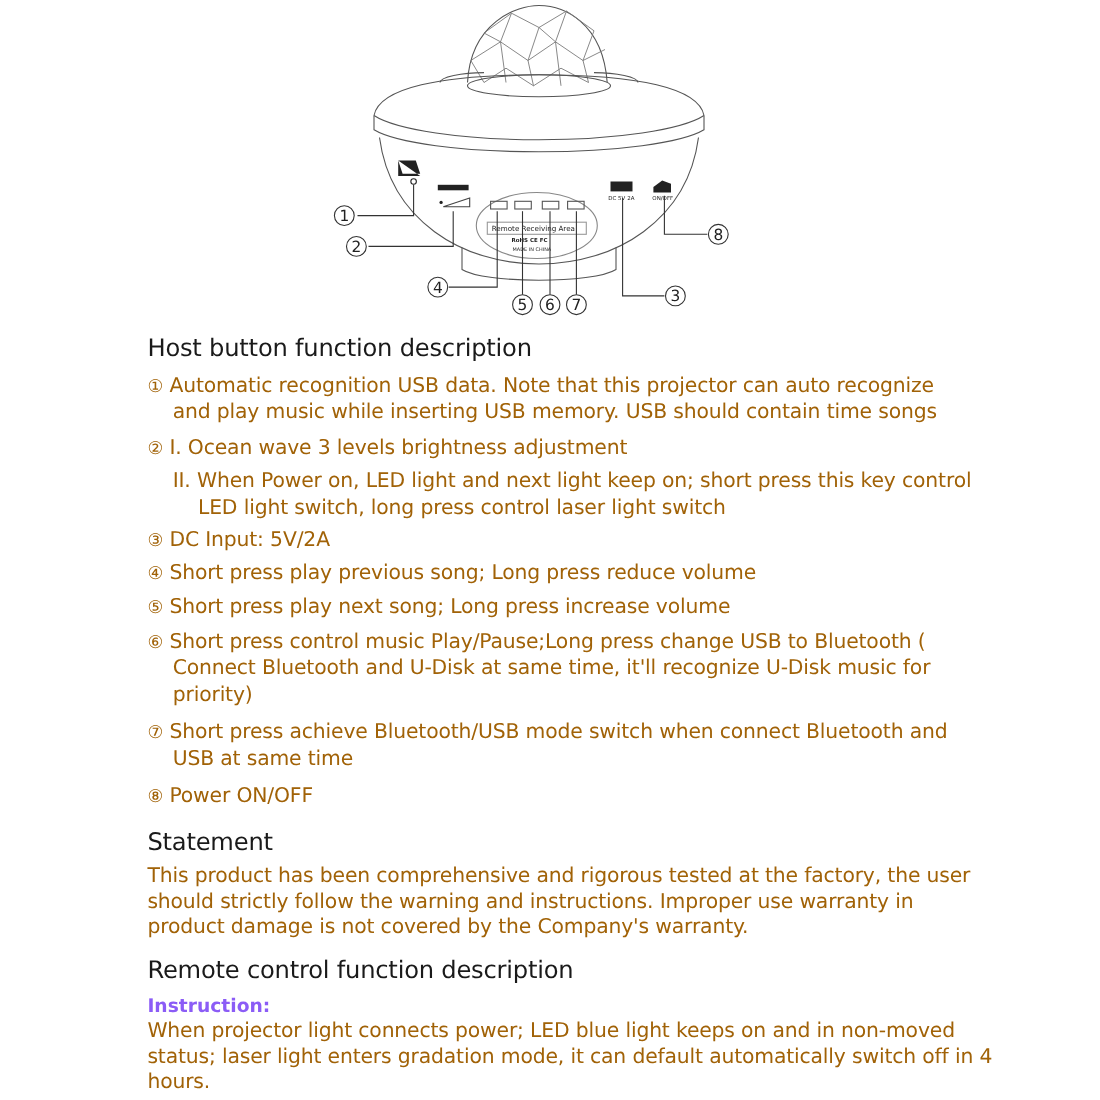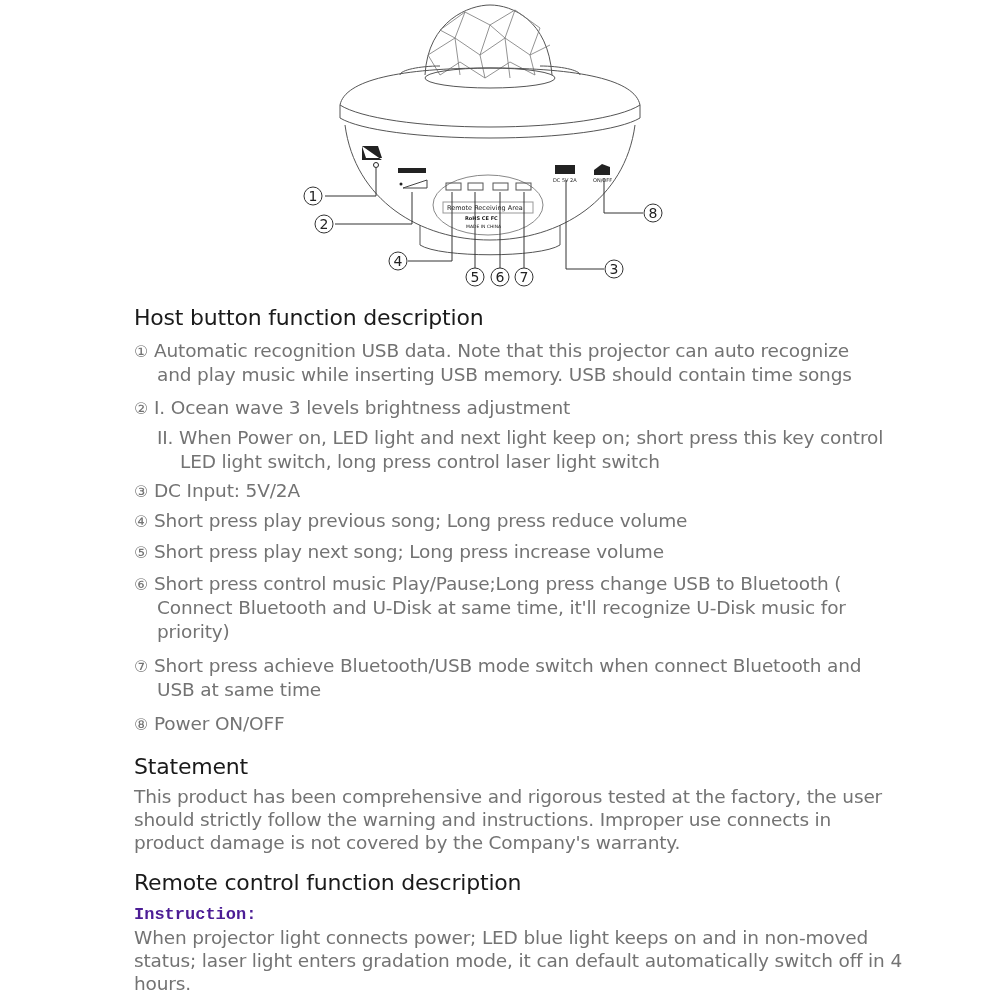--- a/index.html
+++ b/index.html
@@ -1,22 +1,22 @@
 <!DOCTYPE html>
 <html><head>
 <meta charset="utf-8">
 <style>
   html, body { margin:0; padding:0; background:#ffffff; }
   body { width:1000px; height:1000px; position:relative; overflow:hidden;
          font-family:"DejaVu Sans", "Liberation Sans", sans-serif; color:#1a1a1a; }
   #diagram { position:absolute; left:0; top:0; width:1000px; height:300px; }
   .doc { position:absolute; left:0; top:0; width:1000px; }
   .h { position:absolute; font-weight:normal; font-size:22px; letter-spacing:-0.2px; color:#1a1a1a; white-space:nowrap; }
-  .h2 { position:absolute; font-weight:bold; font-size:17px; color:#4c1d95; white-space:nowrap;font-family:Liberation Mono, monospace; }
-  .line { position:absolute; font-size:18.5px; color:#737373; white-space:nowrap; letter-spacing:-0.15px; }
+  .h2 { position:absolute; font-weight:bold; font-size:17px; color:#8b5cf6; white-space:nowrap; }
+  .line { position:absolute; font-size:18.5px; color:#a16207; white-space:nowrap; letter-spacing:-0.15px; }
   .num { font-size:16px; display:inline-block; width:20px; }
   .lbl { font-family:"DejaVu Sans", sans-serif; font-size:14px; fill:#222; }
 </style>
 </head>
 <body>
 
 <svg id="diagram" viewBox="0 0 1000 300" xmlns="http://www.w3.org/2000/svg">
   <g fill="none" stroke="#555" stroke-width="1">
 
     <path d="M425,75 C428,20 470,5 490,5 C512,5 548,20 552,75"></path>
@@ -135,21 +135,21 @@
     <div class="line" style="left:134px;top:655px"><span class="num">⑦</span><span>Short press achieve Bluetooth/USB mode switch when connect Bluetooth and</span></div>
     <div class="line" style="left:157px;top:679px">USB at same time</div>
   </div>
   <div>
     <div class="line" style="left:134px;top:713px"><span class="num">⑧</span><span>Power ON/OFF</span></div>
   </div>
 
   <div class="h" style="left:134px;top:754px">Statement</div>
   <div>
     <div class="line" style="left:134px;top:786px">This product has been comprehensive and rigorous tested at the factory, the user</div>
-    <div class="line" style="left:134px;top:809px">should strictly follow the warning and instructions. Improper use connects in</div>
+    <div class="line" style="left:134px;top:809px">should strictly follow the warning and instructions. Improper use warranty in</div>
     <div class="line" style="left:134px;top:832px">product damage is not covered by the Company's warranty.</div>
   </div>
 
   <div class="h" style="left:134px;top:870px">Remote control function description</div>
   <div class="h2" style="left:134px;top:905px">Instruction:</div>
   <div>
     <div class="line" style="left:134px;top:927px">When projector light connects power; LED blue light keeps on and in non-moved</div>
     <div class="line" style="left:134px;top:950px">status; laser light enters gradation mode, it can default automatically switch off in 4</div>
     <div class="line" style="left:134px;top:973px">hours.</div>
   </div>

